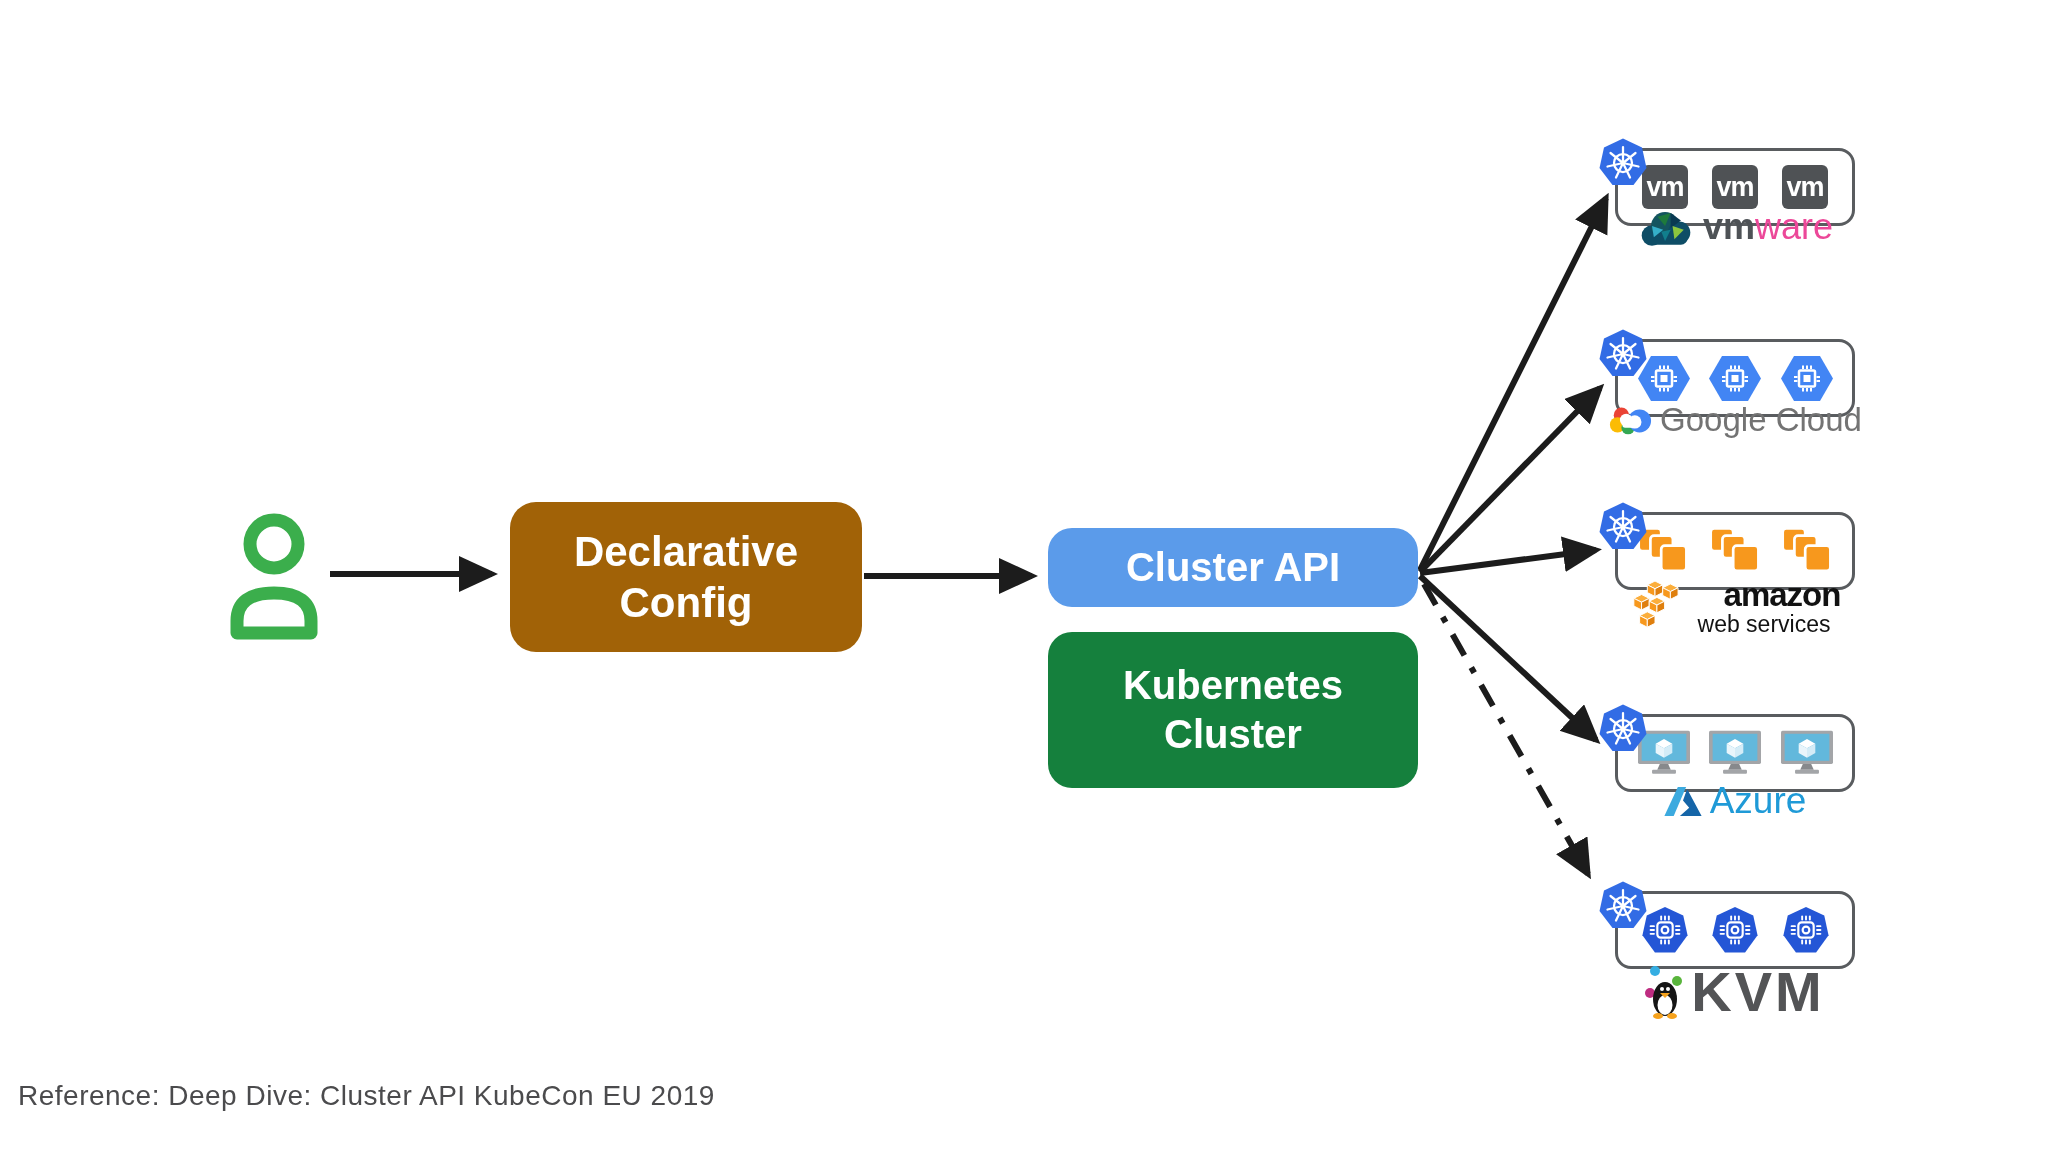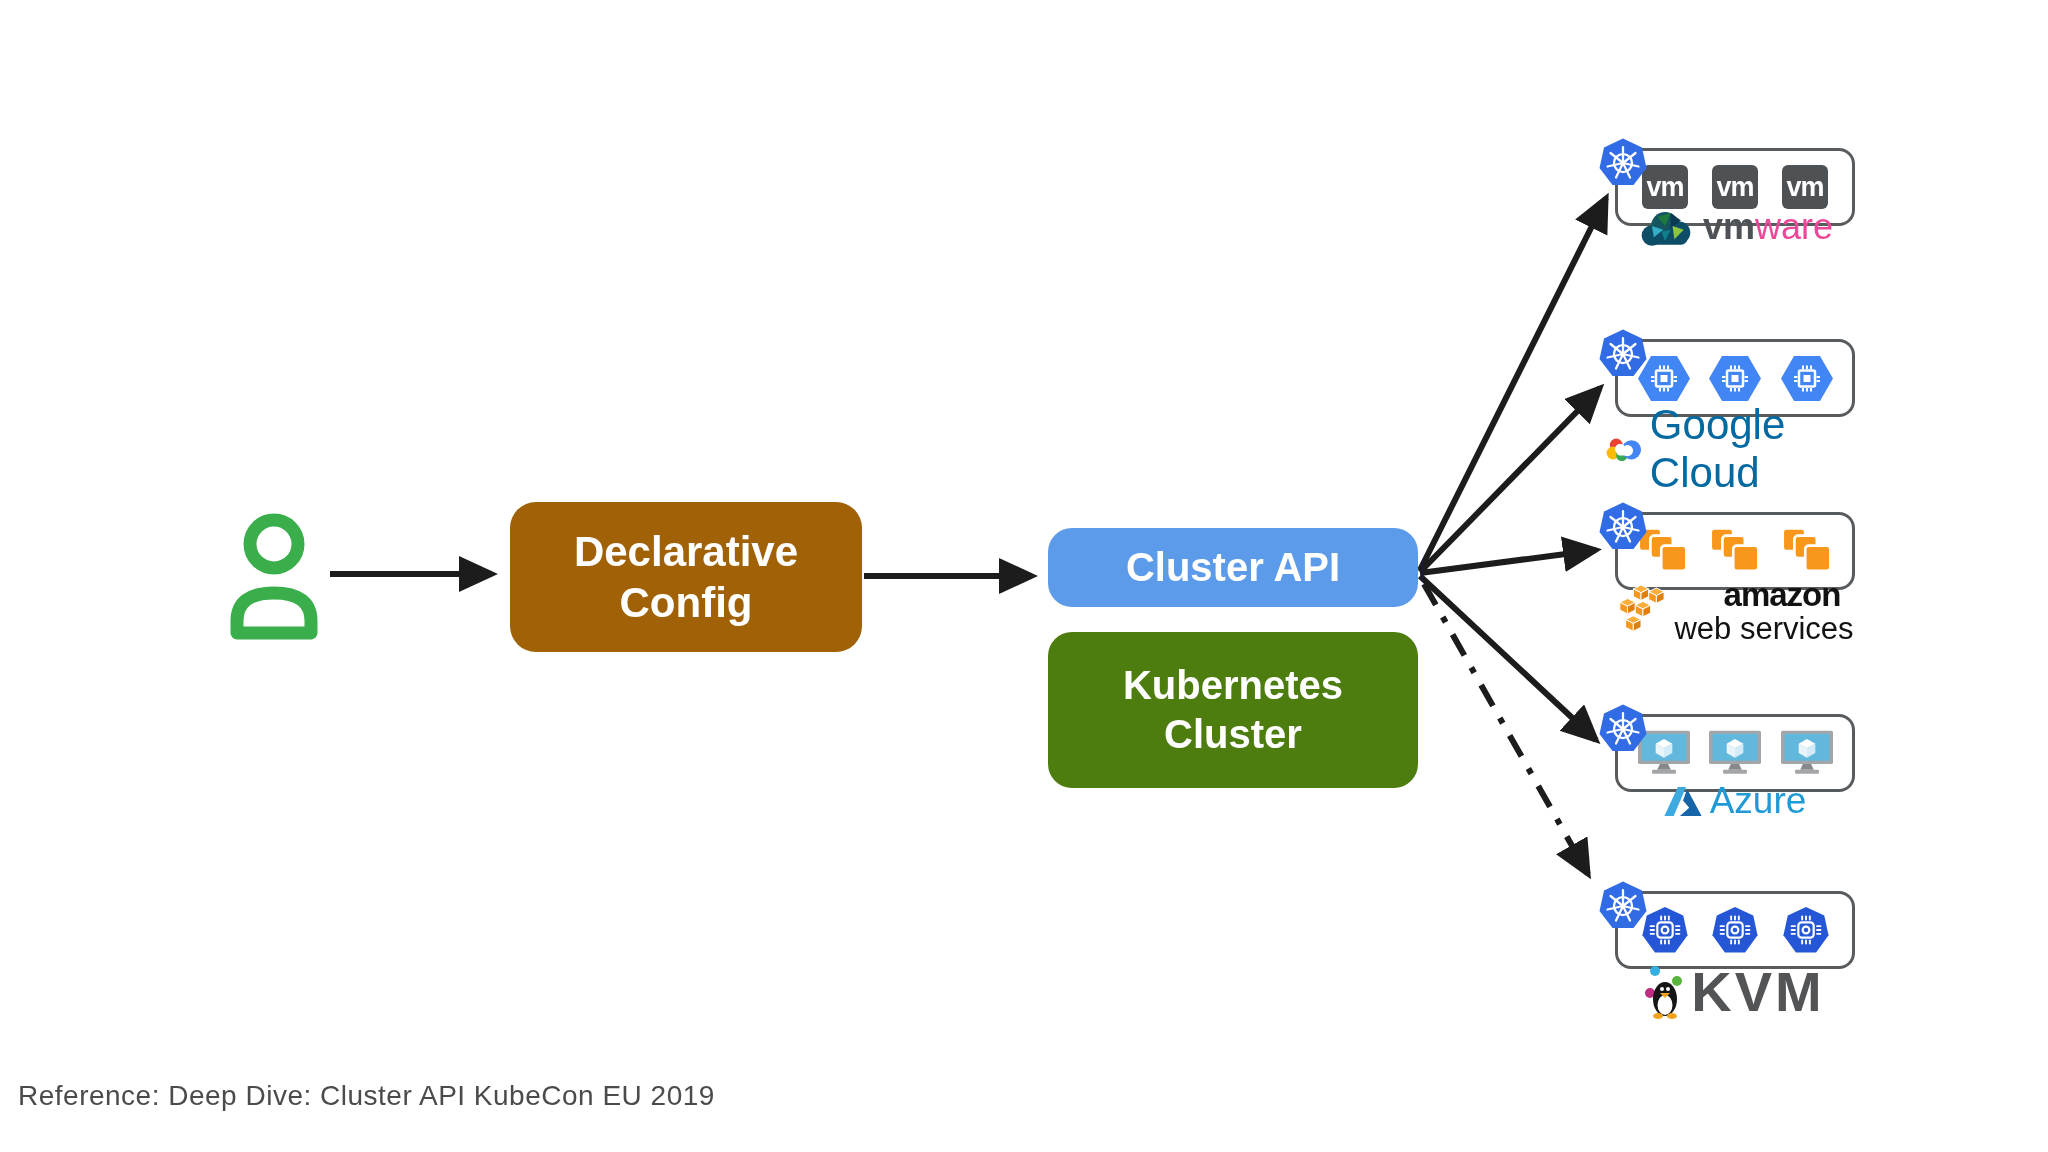--- a/index.html
+++ b/index.html
@@ -4,39 +4,39 @@
 <style>
   html,body{margin:0;padding:0;background:#fff;}
   .canvas{position:relative;width:2048px;height:1152px;background:#ffffff;overflow:hidden;
           font-family:"Liberation Sans",sans-serif;}
   .node{position:absolute;color:#fff;font-weight:bold;display:flex;flex-direction:column;
         align-items:center;justify-content:center;text-align:center;}
   #decl-box{left:510px;top:502px;width:352px;height:150px;background:#a16207;border-radius:26px;
         font-size:42px;line-height:1.22;}
   #capi-box{left:1048px;top:528px;width:370px;height:79px;background:#5B9BEA;border-radius:24px;
         font-size:40px;}
-  #kcluster-box{left:1048px;top:632px;width:370px;height:156px;background:#4d7c0f;border-radius:24px;
+  #kcluster-box{left:1048px;top:632px;width:370px;height:156px;background:#15803d;border-radius:24px;
         font-size:40px;line-height:1.22;}
   .person{position:absolute;left:222px;top:510px;}
   .arrow-layer{position:absolute;left:0;top:0;width:2048px;height:1152px;}
 
   .prow{position:absolute;left:1615px;width:240px;}
   .prect{position:relative;width:234px;height:72px;background:#fff;border:3px solid #595C5F;
          border-radius:16px;display:flex;align-items:center;justify-content:space-evenly;}
   .k8badge{position:absolute;left:-20px;top:-14px;width:50px;height:50px;}
   .plogo{position:absolute;left:-10px;width:260px;display:flex;align-items:center;
          justify-content:center;gap:8px;}
   .vmsq{width:46px;height:44px;background:#4F5255;border-radius:6px;color:#fff;font-weight:bold;
         font-size:27px;display:flex;align-items:center;justify-content:center;letter-spacing:-1px;}
   .vmware-text .b{font-size:36px;font-weight:bold;color:#4E5256;}
   .vmware-text .l{font-size:36px;color:#ec4899;}
-  .gcloud-text{font-size:42px;color:#0369a1;}
+  .gcloud-text{font-size:33px;color:#737373;}
   .aws-text{display:flex;flex-direction:column;align-items:center;line-height:1;color:#121212;}
   .aws-text .t1{font-size:33px;font-weight:bold;letter-spacing:-1px;margin-left:36px;}
-  .aws-text .t2{font-size:31px;margin-top:2px;}
+  .aws-text .t2{font-size:23px;margin-top:2px;}
   .azure-text{font-size:37px;color:#1F9AD7;}
   .kvm-text{font-size:56px;font-weight:bold;color:#535456;letter-spacing:3px;}
   .footer-ref{position:absolute;left:18px;top:1080px;font-size:28px;color:#4B4B4D;
         font-weight:300;letter-spacing:0.5px;}
 </style>
 </head>
 <body>
 
 <div class="canvas">
 

